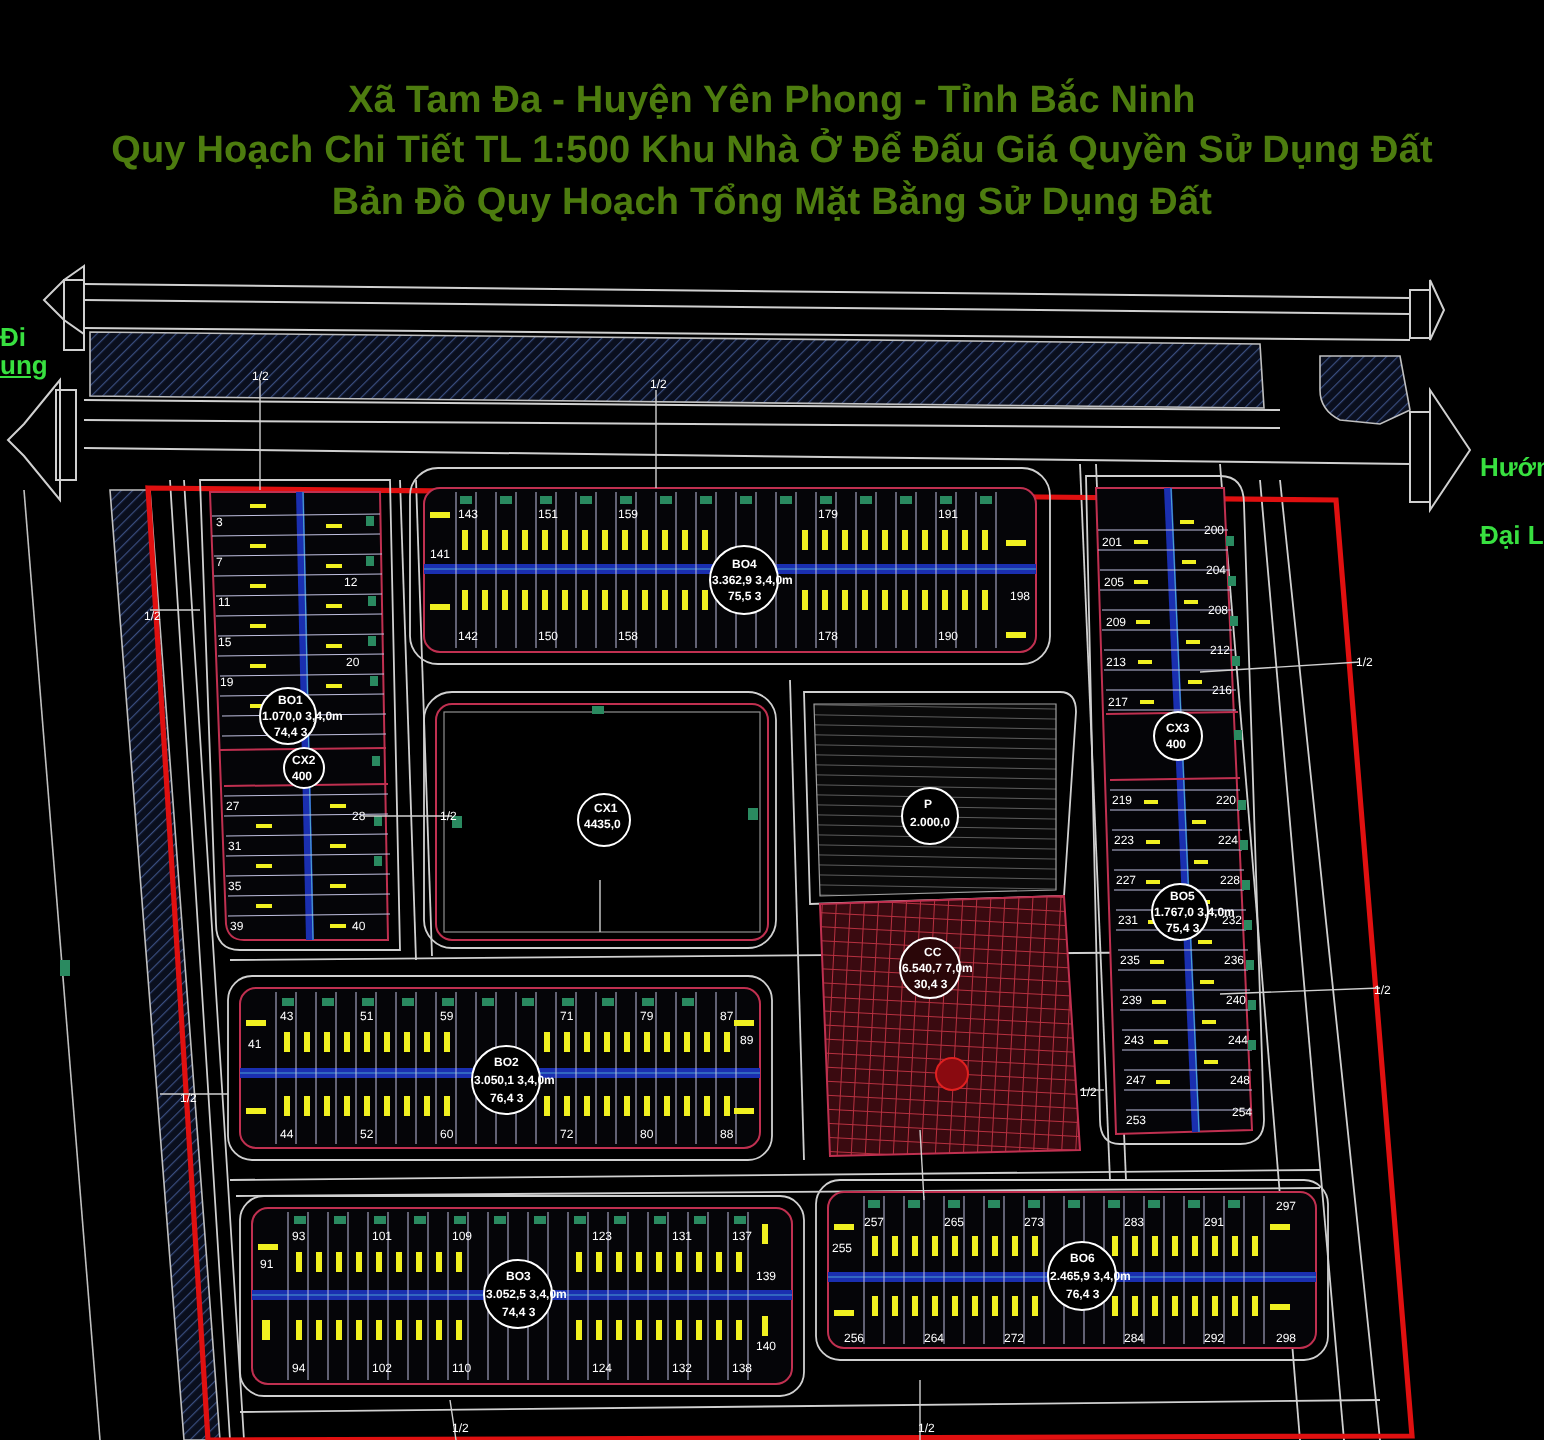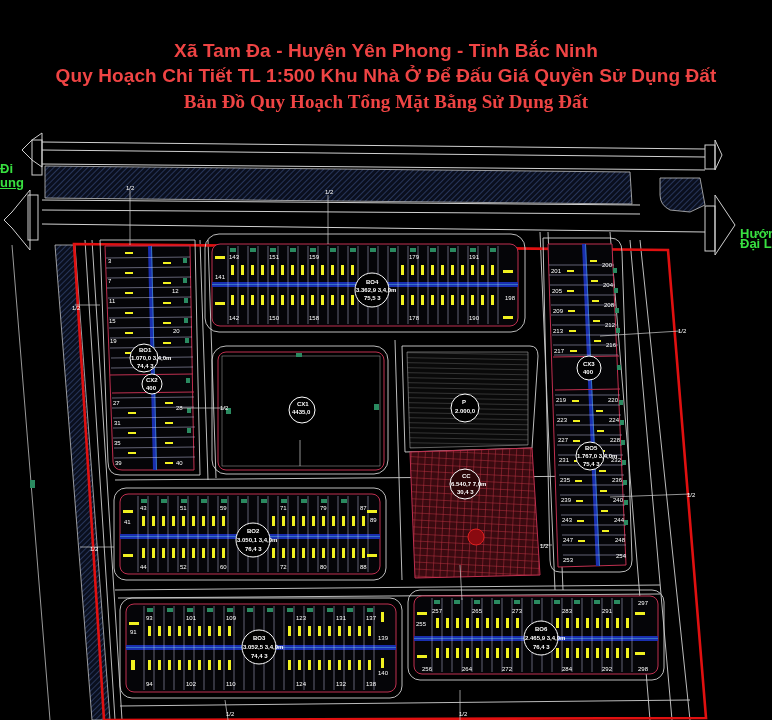--- a/index.html
+++ b/index.html
@@ -1,34 +1,34 @@
 <!DOCTYPE html>
 <html><head>
 <meta charset="utf-8">
 <style>
   html,body{margin:0;padding:0;background:#000;}
   body{width:772px;height:720px;overflow:hidden;position:relative;font-family:"Liberation Sans",sans-serif;}
-  .title{position:absolute;left:0;width:772px;text-align:center;color:#ef4444;font-weight:bold;font-size:19px;letter-spacing:0.1px;}
+  .title{position:absolute;left:0;width:772px;text-align:center;color:#4d7c0f;font-weight:bold;font-size:19px;letter-spacing:0.1px;}
   .side-label{position:absolute;color:#38e040;font-weight:bold;font-size:13px;line-height:16px;}
   svg{position:absolute;left:0;top:0;}
   .lotnum{fill:#ffffff;font-family:"Liberation Sans",sans-serif;font-size:6px;}
   .circ-text{fill:#ffffff;font-family:"Liberation Sans",sans-serif;font-size:6px;font-weight:bold;}
 </style>
 </head>
 <body>
 
 <div class="title" style="top:40px;">Xã Tam Đa - Huyện Yên Phong - Tỉnh Bắc Ninh</div>
 <div class="title" style="top:65px;">Quy Hoạch Chi Tiết TL 1:500 Khu Nhà Ở Để Đấu Giá Quyền Sử Dụng Đất</div>
-<div class="title" style="top:91px;font-family:Liberation Serif, serif;">Bản Đồ Quy Hoạch Tổng Mặt Bằng Sử Dụng Đất</div>
+<div class="title" style="top:91px;">Bản Đồ Quy Hoạch Tổng Mặt Bằng Sử Dụng Đất</div>
 
 <div class="side-label" style="left:0;top:161px;text-align:center;">Đi</div>
 <div class="side-label" style="left:0;top:175px;text-decoration:underline;">ung</div>
 <div class="side-label" style="left:740px;top:150px;margin-left:32px;">tù IC</div>
 <div class="side-label" style="left:740px;top:226px;">Hướn</div>
-<div class="side-label" style="left:740px;top:236px;">Đại L</div>
+<div class="side-label" style="left:740px;top:260px;">Đại L</div>
 
 <svg width="772" height="720" viewBox="0 0 772 720">
   <defs>
     <pattern id="hatchDiag" width="4" height="4" patternUnits="userSpaceOnUse" patternTransform="rotate(45)">
       <rect width="4" height="4" fill="#0a0f1e"></rect>
       <line x1="0" y1="0" x2="0" y2="4" stroke="#3a4e80" stroke-width="1.2"></line>
     </pattern>
     <pattern id="hatchGrid" width="7" height="7" patternUnits="userSpaceOnUse" patternTransform="rotate(3)">
       <rect width="7" height="7" fill="#3a0a10"></rect>
       <path d="M0 0 H7 M0 0 V7" stroke="#b83040" stroke-width="1"></path>

